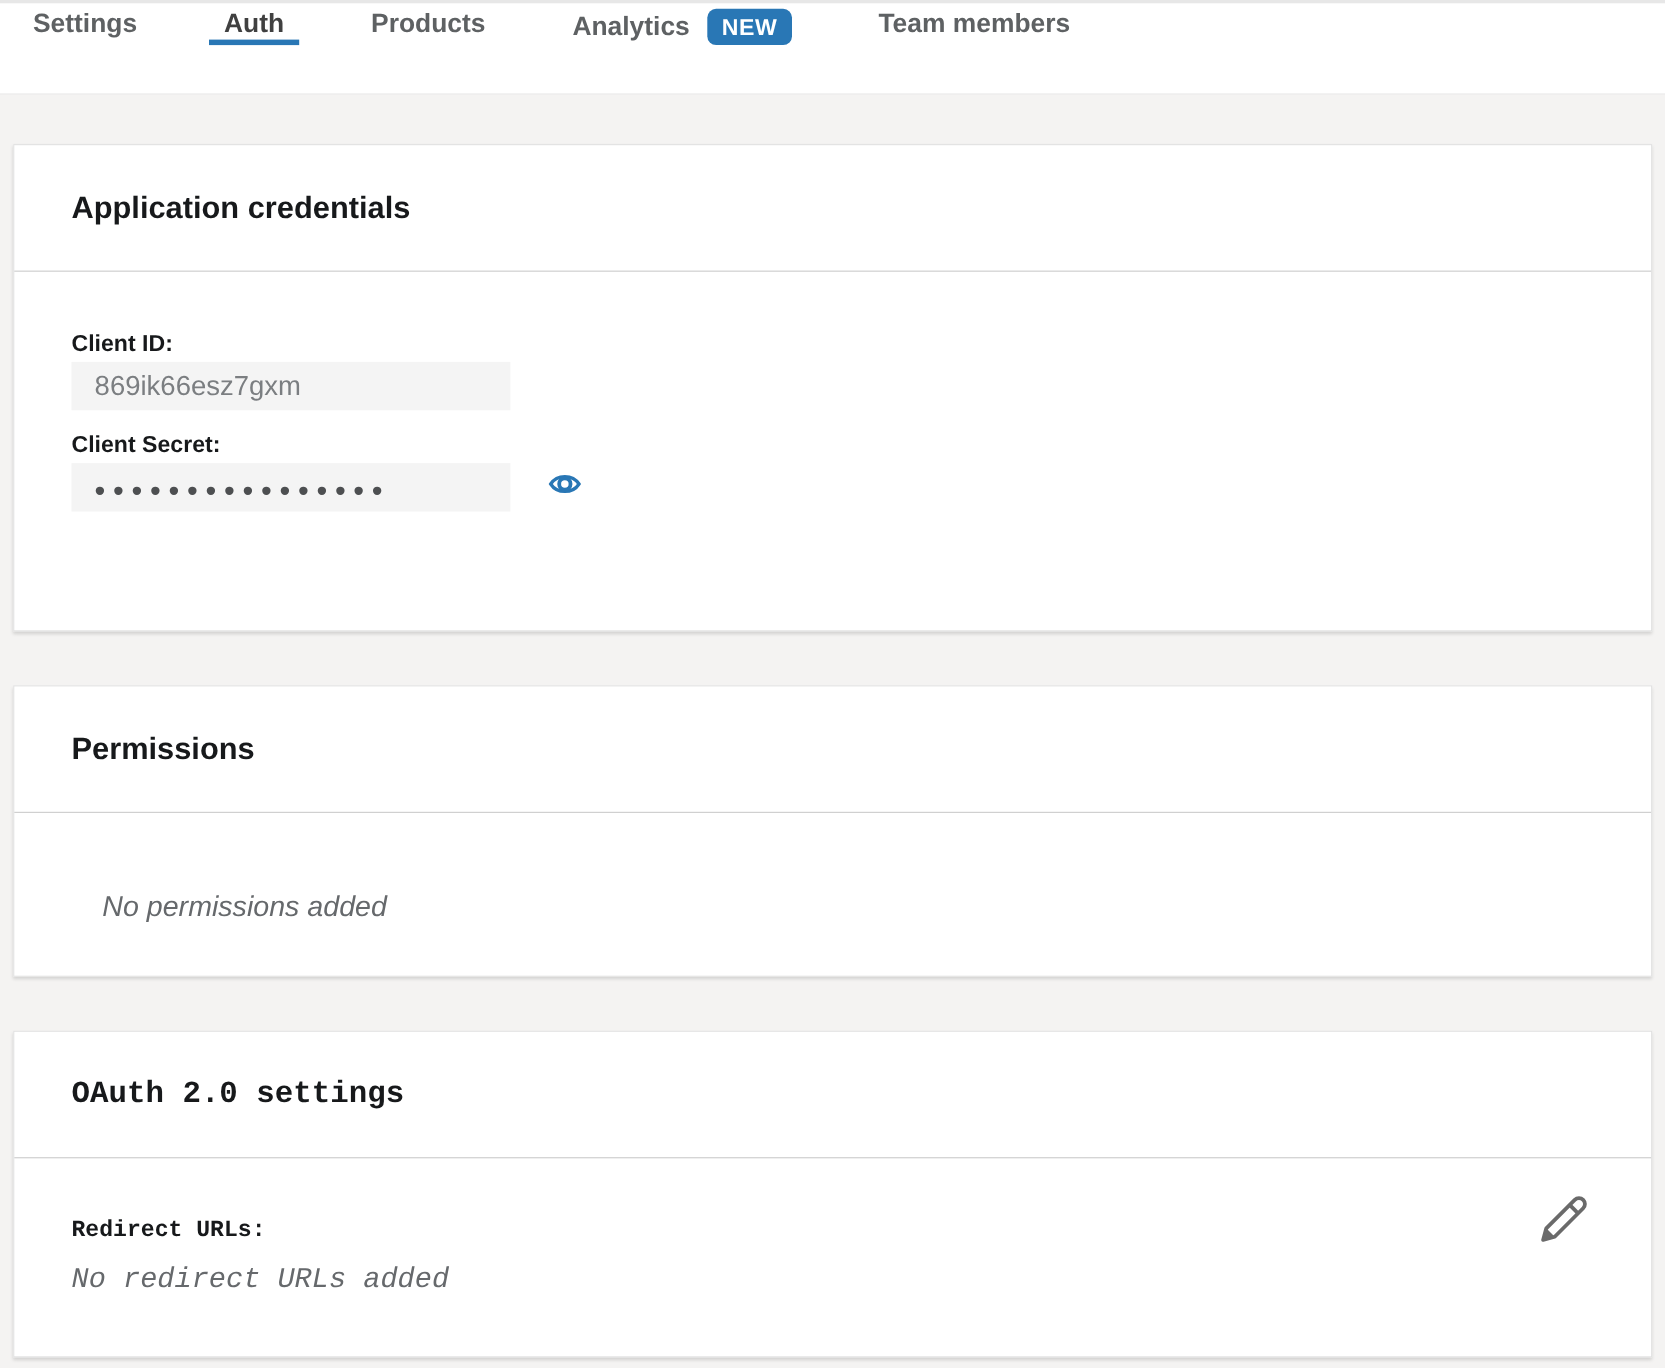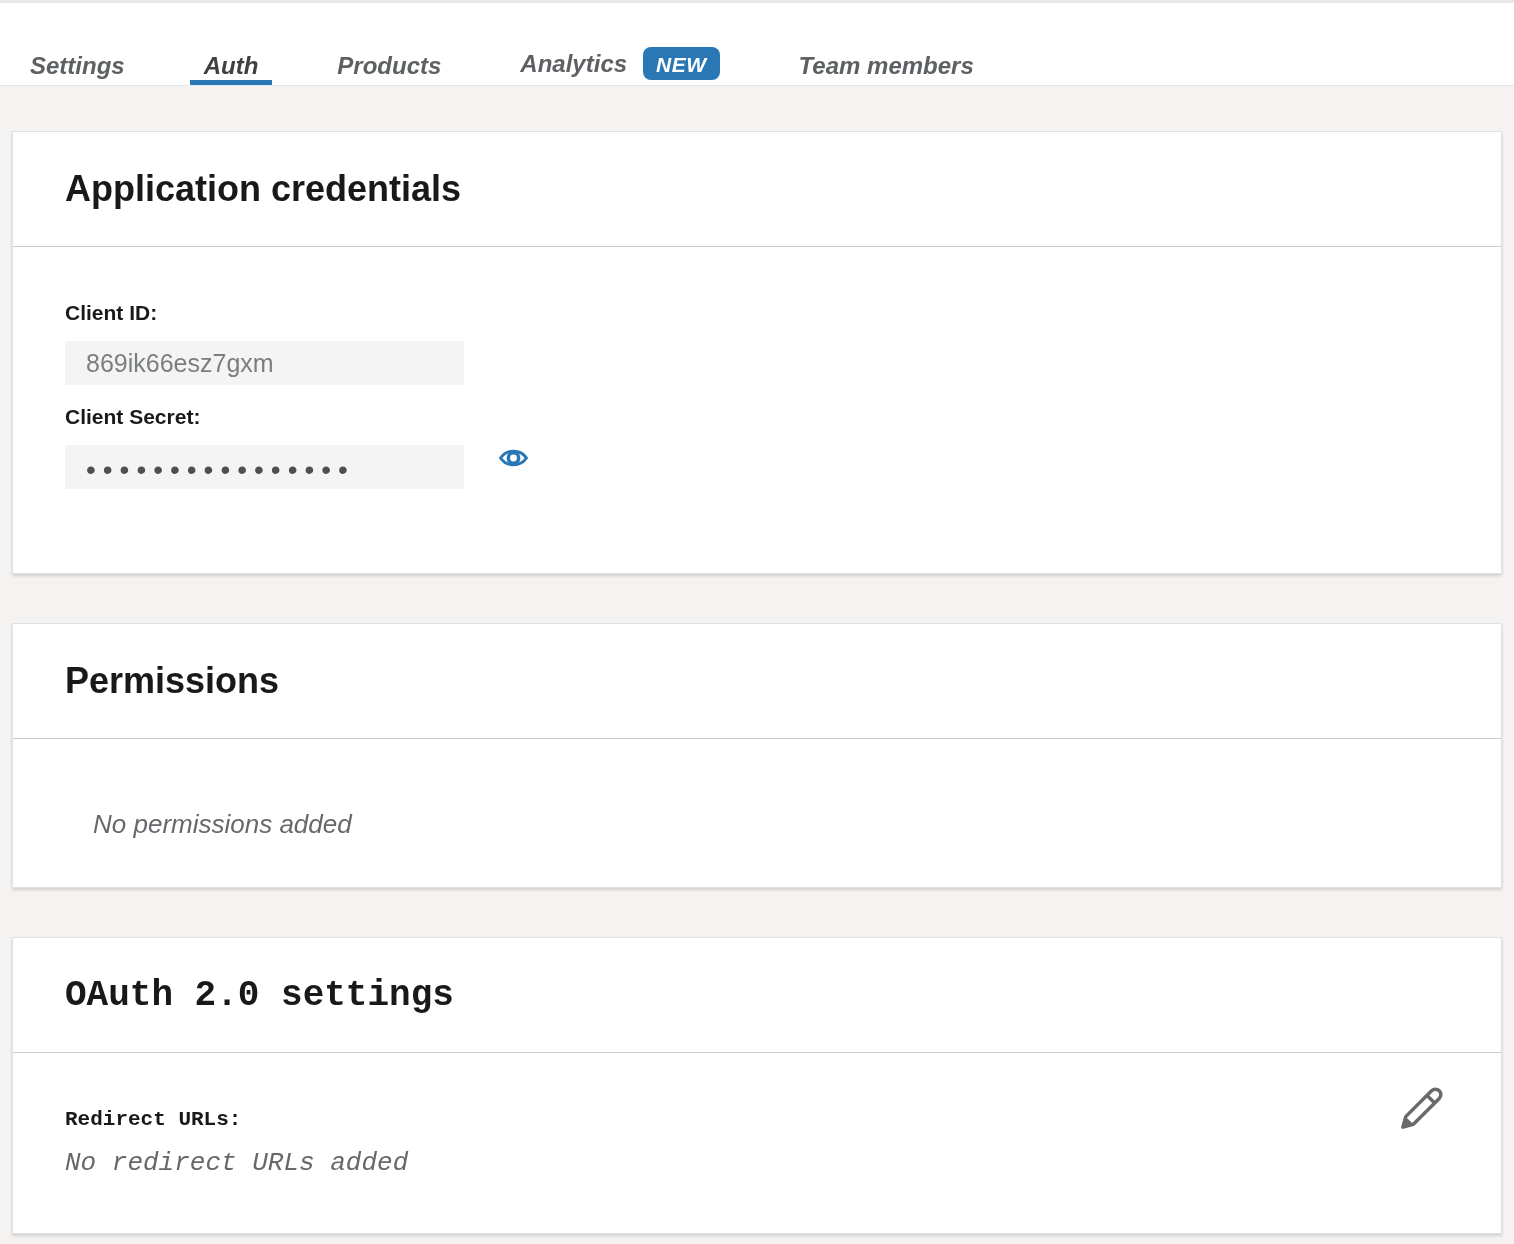--- a/index.html
+++ b/index.html
@@ -10,23 +10,22 @@
     color:#17191b;
   }
 
   
   .tabbar {
     background:#ffffff;
     height:86px;
     border-top:3px solid #e7e7e7;
     border-bottom:1px solid #e6e6e6;
     display:flex;
-    align-items:flex-end;
+    align-items:flex-start;
     padding-left:16px;
-    font-style:italic;
   }
   .tab {
     display:flex;
     align-items:center;
     padding:0 14px;
     margin-right:51px;
     font-size:24px;
     font-weight:600;
     color:#5e6163;
     border-bottom:5px solid transparent;
@@ -62,39 +61,39 @@
   .card-3 { margin-top:49px;font-family:Liberation Mono, monospace; }
 
   .card-header {
     height:115px;
     display:flex;
     align-items:center;
     padding:0 52px;
     border-bottom:1px solid #cbcbcb;
   }
   .card-title {
-    font-size:36px;
+    font-size:28px;
     font-weight:700;
     color:#17191b;
   }
 
   .card-body { padding:0 52px; }
   .card-1 .card-body { height:326px; padding-top:54px; }
   .card-2 .card-body { height:148px; padding-top:70px;margin-left:28px; }
   .card-3 .card-body { height:180px; padding-top:55px; position:relative; }
 
   .field-label {
     font-size:21px;
     font-weight:700;
     color:#17191b;
   }
   .field {
     width:399px;
     height:44px;
-    margin-top:16px;
+    margin-top:4px;
     background:#f4f4f4;
     display:flex;
     align-items:center;
     padding:0 21px;
     font-size:25px;
     color:#7b7e81;
   }
   .secret-label { margin-top:20px; }
   .secret-row {
     display:flex;

